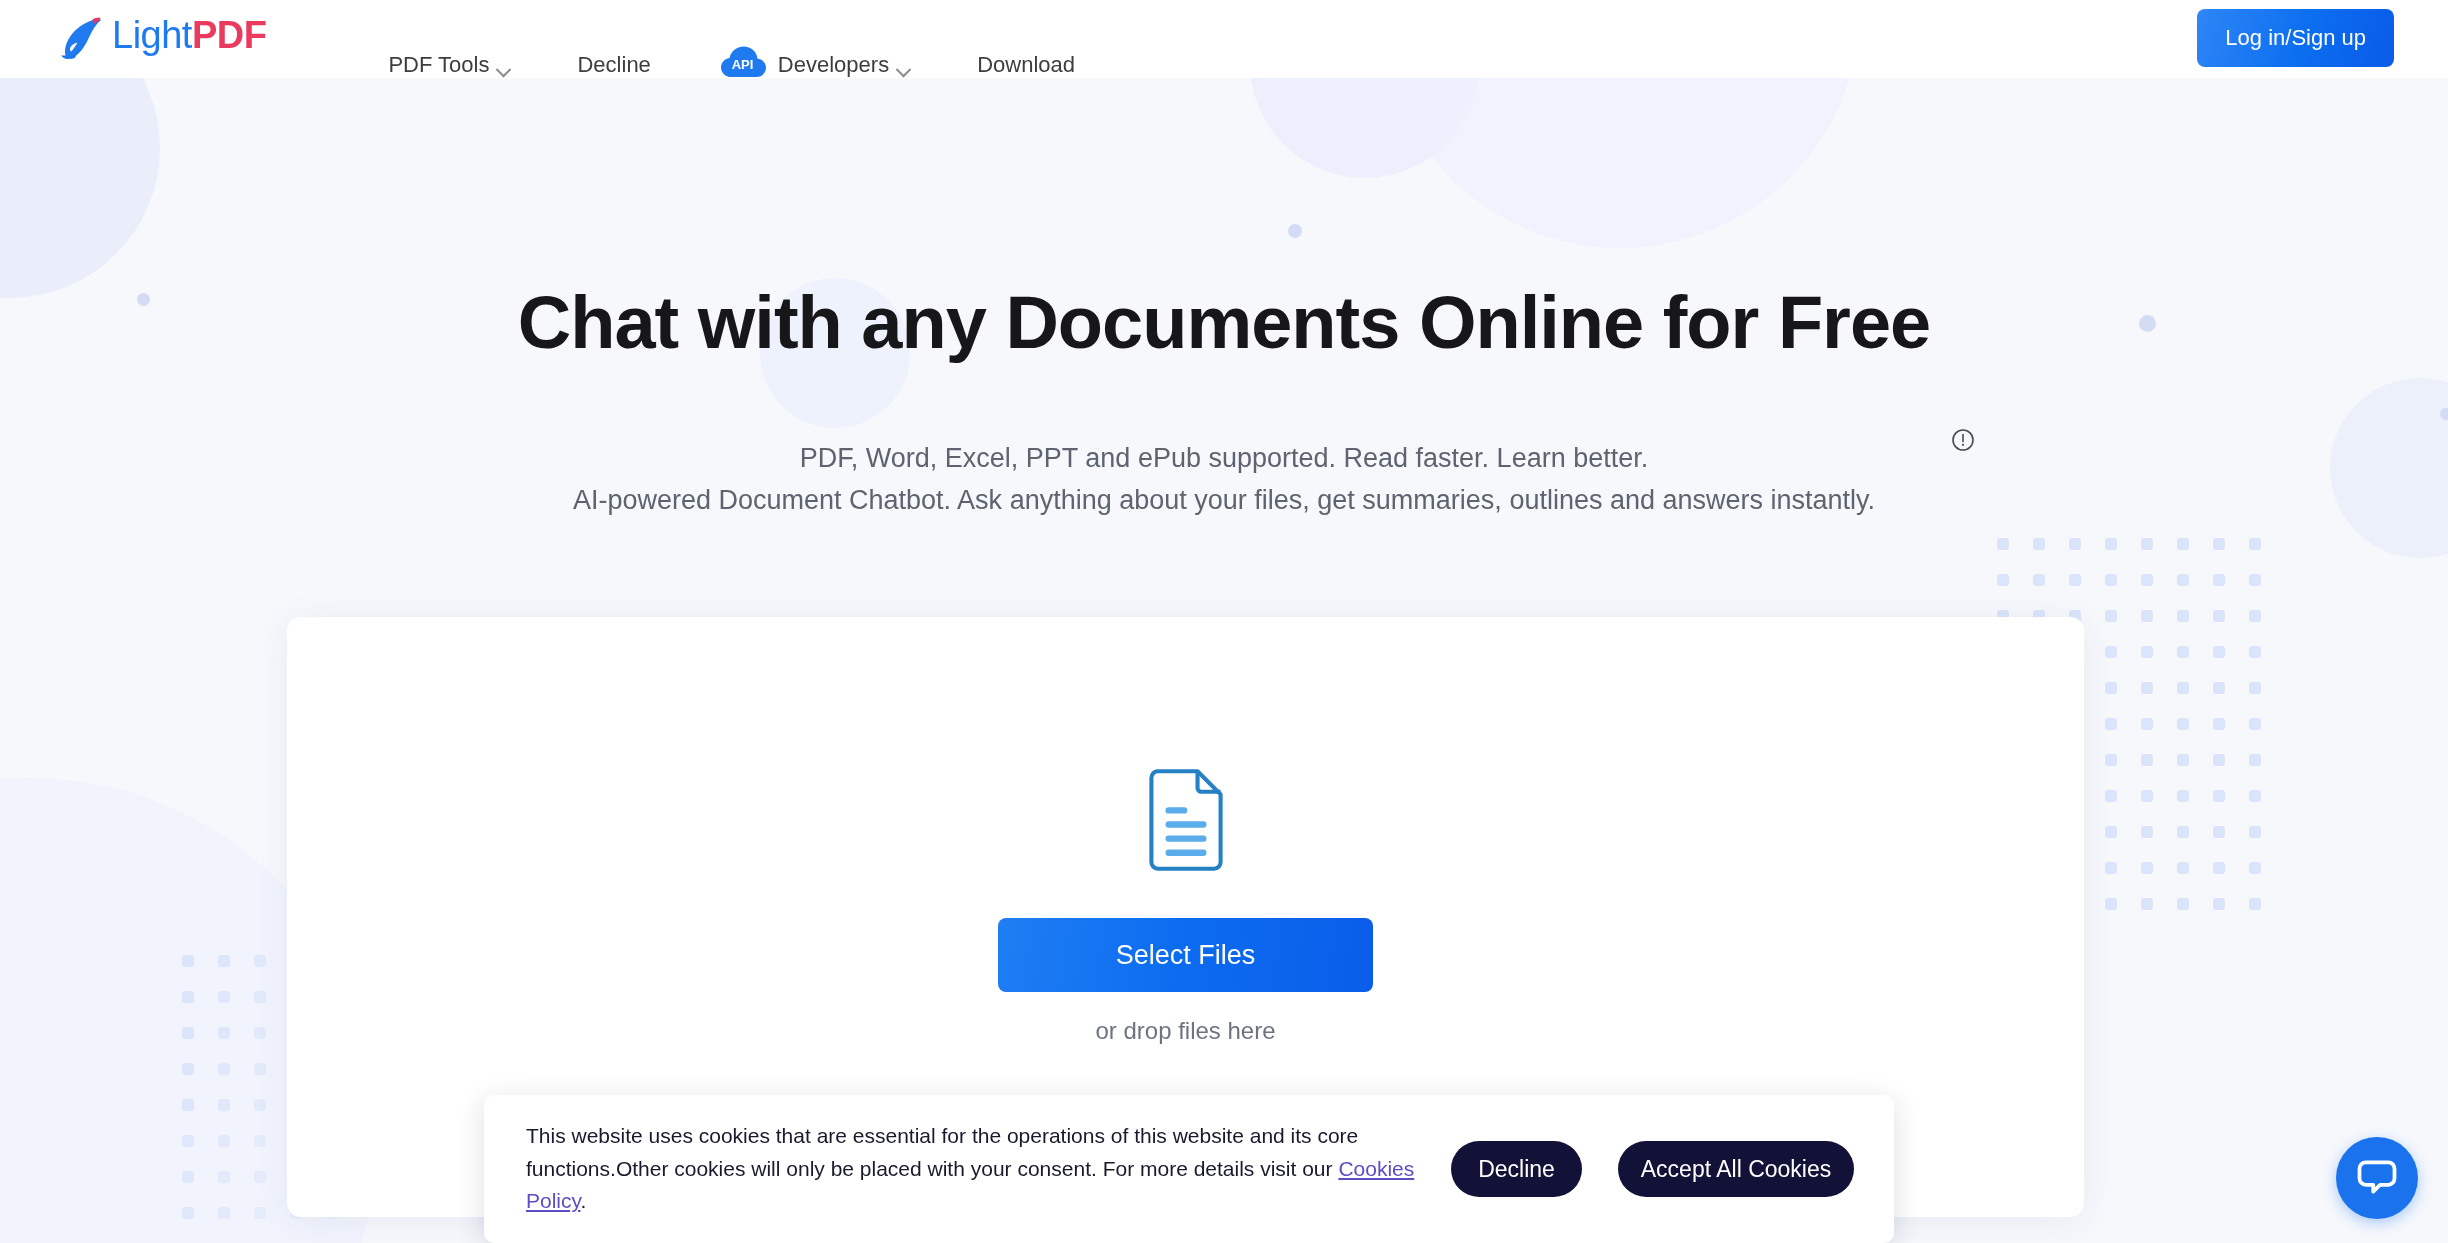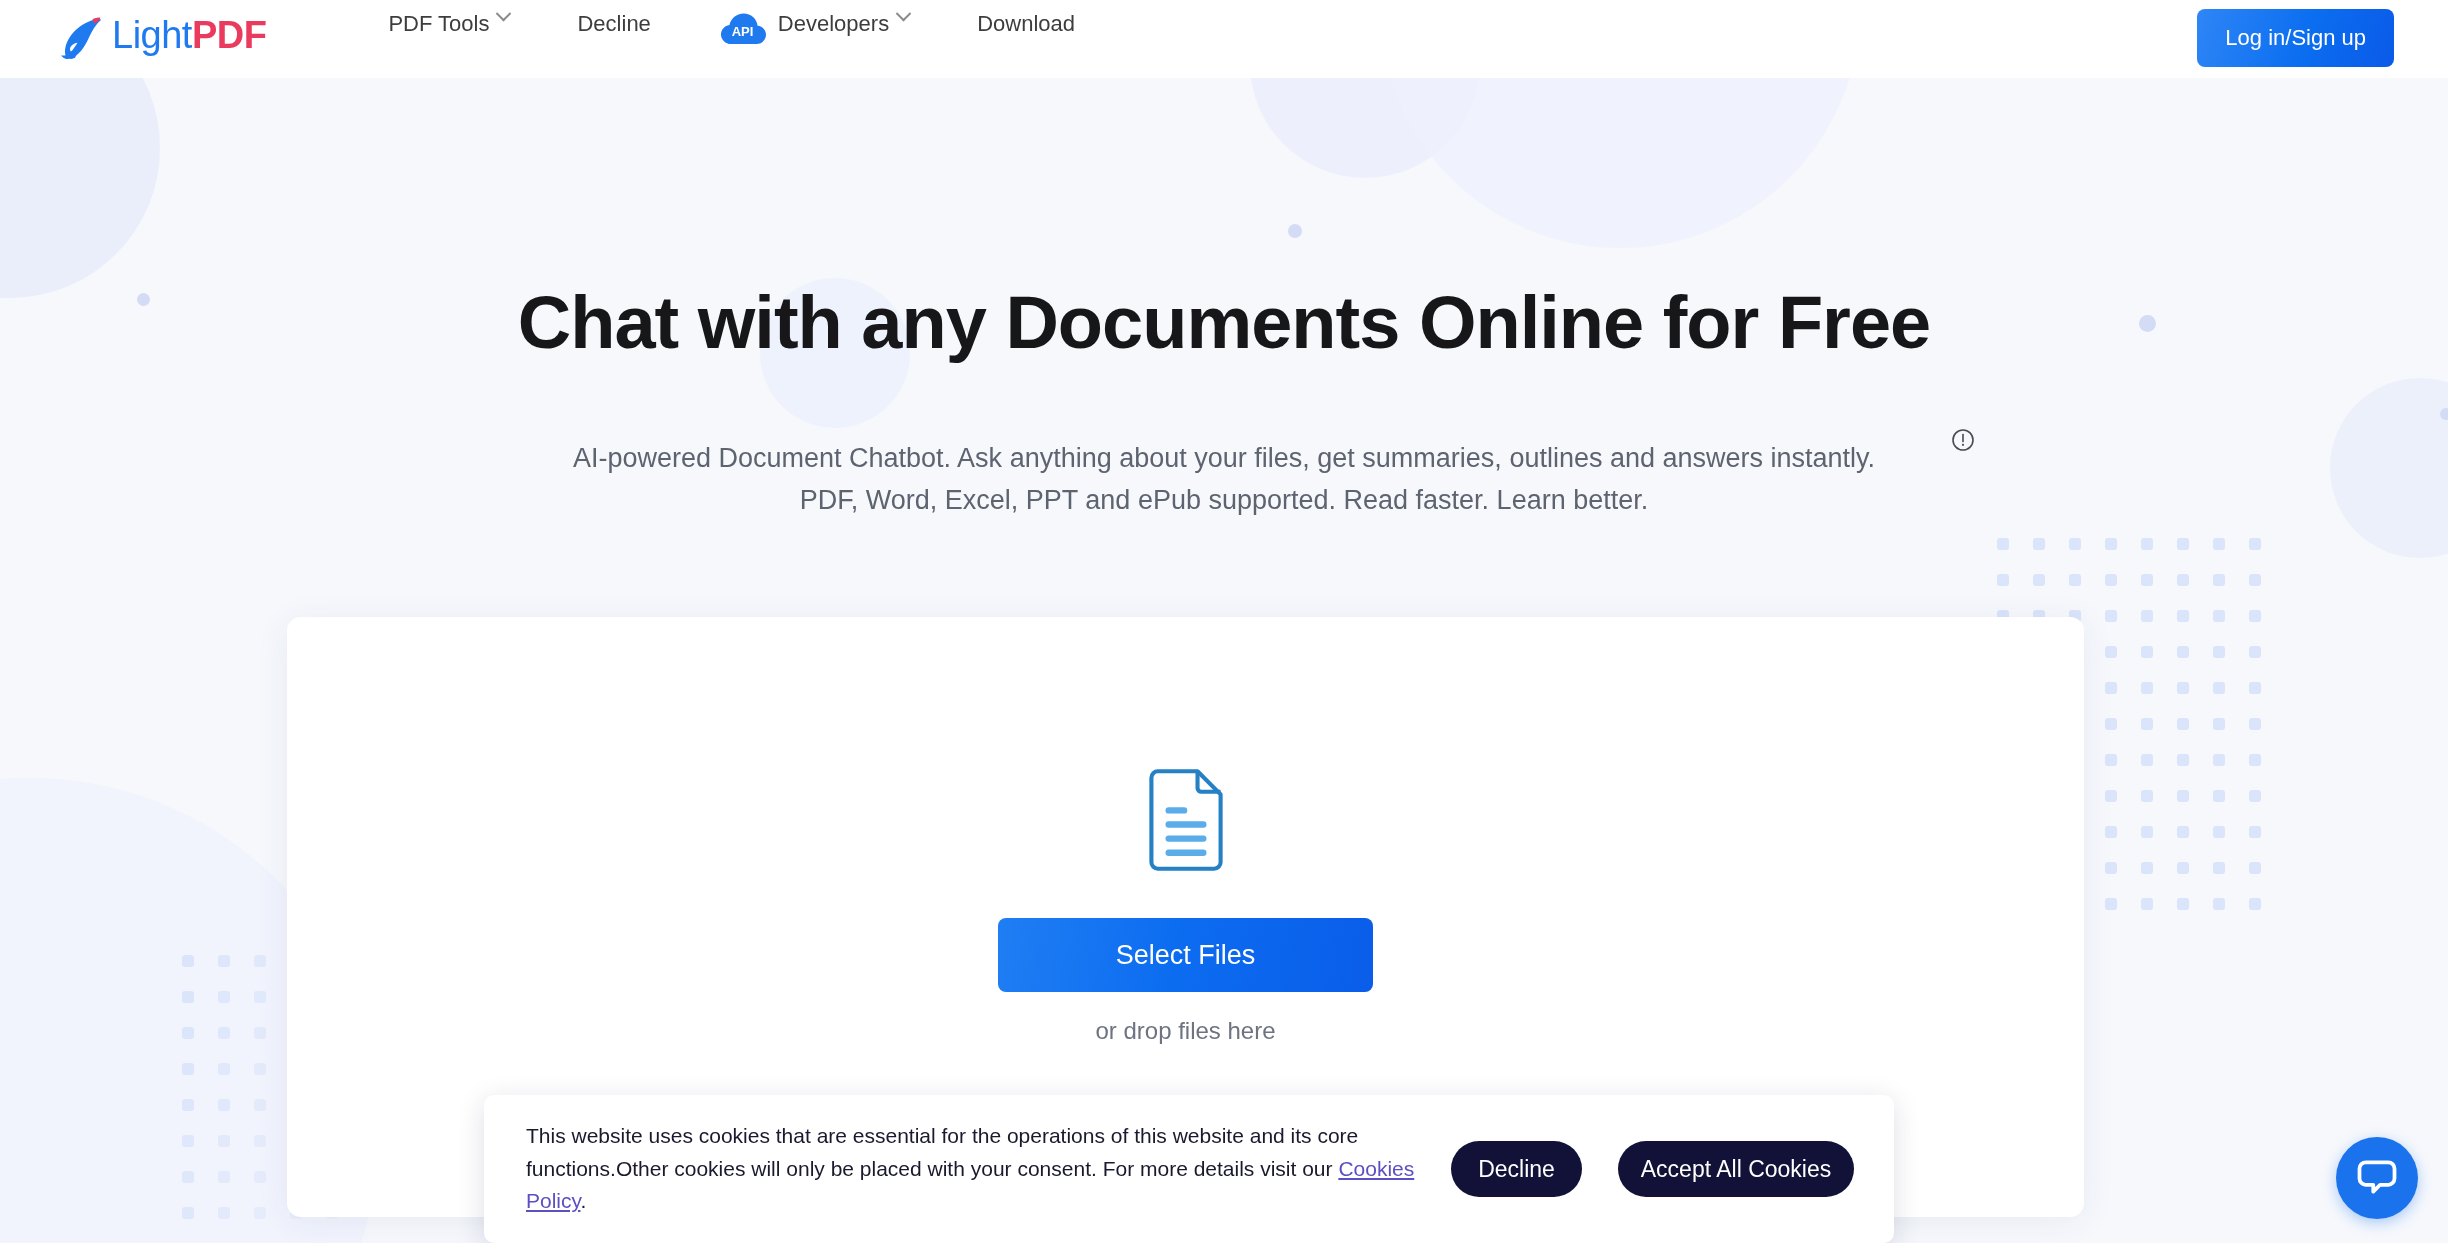--- a/index.html
+++ b/index.html
@@ -50,24 +50,24 @@
   .logo-text .lt-pdf { color: #ea3a5e; font-weight: 700; }
 
   .nav {
     display: flex;
     align-items: center;
     margin-left: 88px;
     gap: 0;
   }
   .nav-item {
     display: flex;
-    align-items: flex-start;
+    align-items: flex-end;
     font-size: 22px;
     color: #3d3d3d;
-    padding: 11px 34px;
+    padding: 0 34px;
     height: 78px;
     cursor: pointer;
     white-space: nowrap;
   }
   .chev {
     display: inline-block;
     width: 11px; height: 11px;
     border-right: 2px solid #8b8b8b;
     border-bottom: 2px solid #8b8b8b;
     transform: rotate(45deg) translate(-2px,-2px);
@@ -440,22 +440,22 @@
         <i style="left: 108px; top: 360px;"></i>
         <i style="left: 144px; top: 360px;"></i>
         <i style="left: 180px; top: 360px;"></i>
         <i style="left: 216px; top: 360px;"></i>
         <i style="left: 252px; top: 360px;"></i>
       </div>
 
     <h1 class="hero-title">Chat with any Documents Online for Free</h1>
 
     <div class="hero-sub">
+      <span class="subline">PDF, Word, Excel, PPT and ePub supported. Read faster. Learn better.</span>
       <span class="subline">AI-powered Document Chatbot. Ask anything about your files, get summaries, outlines and answers instantly.</span>
-      <span class="subline">PDF, Word, Excel, PPT and ePub supported. Read faster. Learn better.</span>
     </div>
 
     <div class="warn-icon">
       <svg viewBox="0 0 24 24" width="24" height="24">
         <circle cx="12" cy="12" r="10" fill="none" stroke="#4a4a52" stroke-width="1.6"></circle>
         <line x1="12" y1="6.6" x2="12" y2="13.6" stroke="#4a4a52" stroke-width="1.6" stroke-linecap="round"></line>
         <circle cx="12" cy="16.8" r="1.1" fill="#4a4a52"></circle>
       </svg>
     </div>
 

